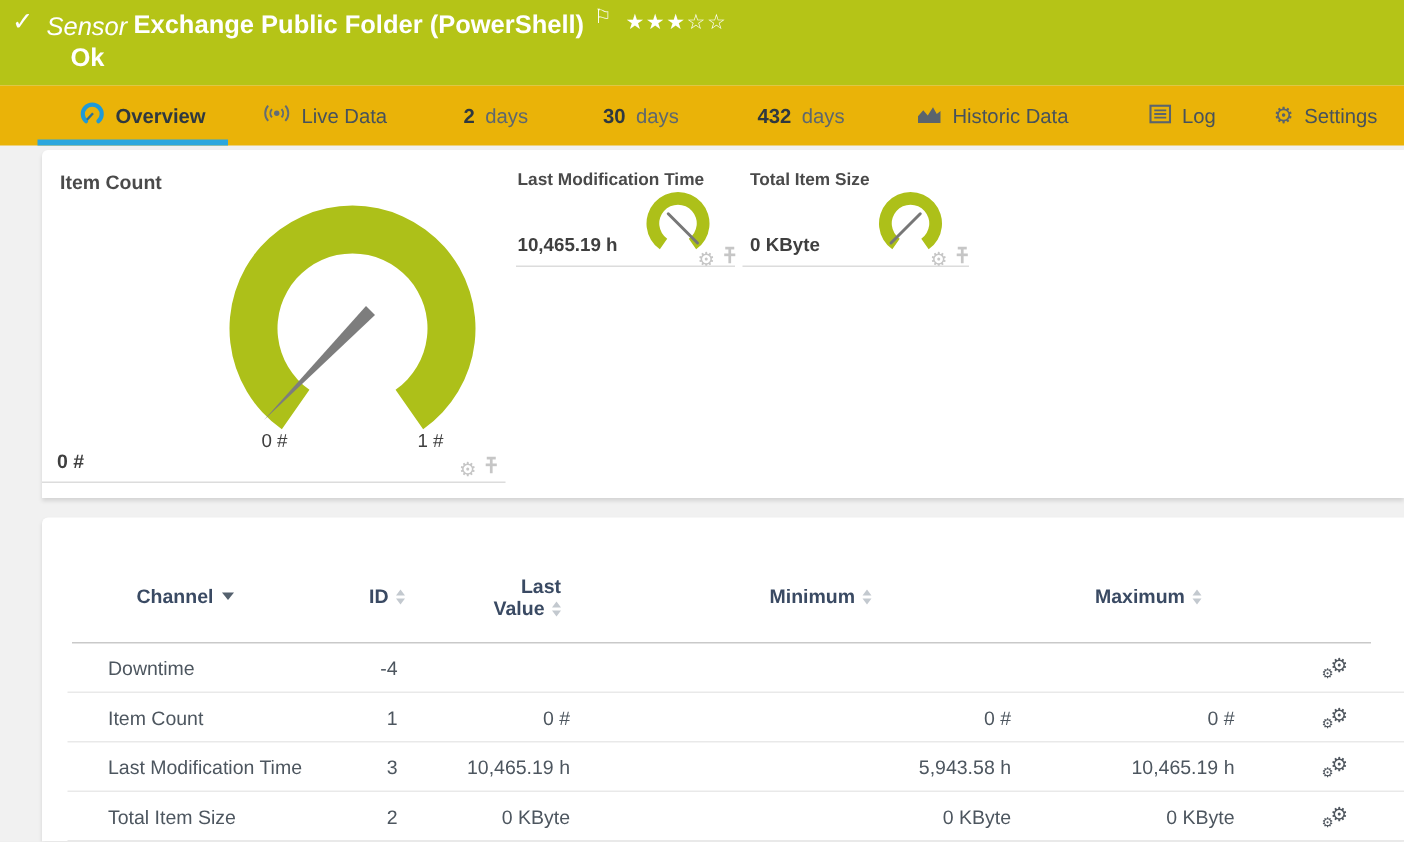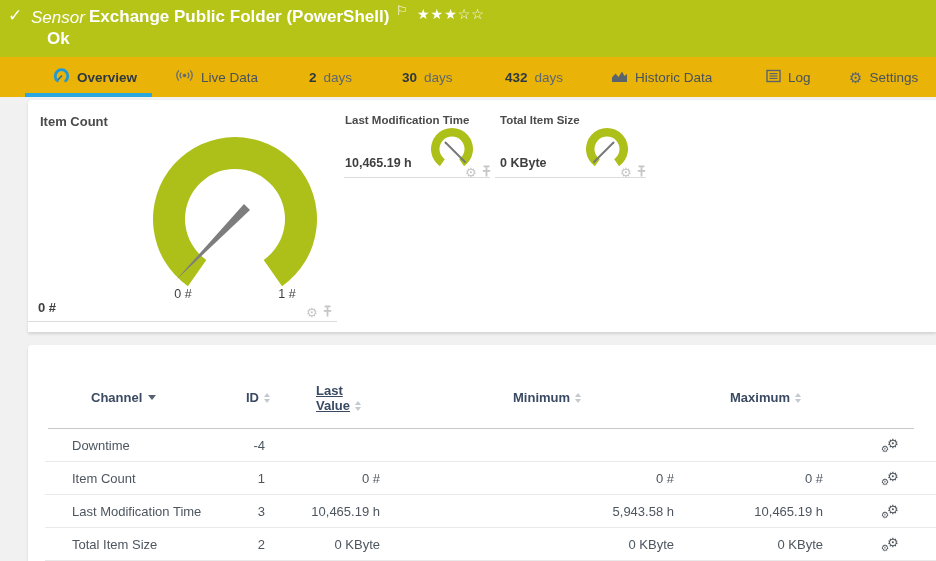--- a/index.html
+++ b/index.html
@@ -56,21 +56,21 @@
   .tile-tools { position:absolute; display:flex; align-items:center; gap:4px; color:#c6c6c6; cursor:pointer; }
   .tools-primary { left:278px; top:203px; }
   .tools-lmt { left:437px; top:63px; }
   .tools-tis { left:592px; top:63px; }
   .tile-gear { font-size:13px; line-height:1; }
 
   
   .th { position:absolute; font-size:13px; font-weight:bold; color:#3a4a63; cursor:pointer; }
   .th-channel { left:27px; top:45px;margin-left:36px; }
   .th-id { left:218px; top:45px; }
-  .th-lastvalue { left:288px; top:38px; width:58px; text-align:left; line-height:15px;text-decoration:underline; }
+  .th-lastvalue { left:288px; top:38px; width:58px; text-align:right; line-height:15px; }
   .th-min { left:485px; top:45px; }
   .th-max { left:702px; top:45px; }
   .th-underline { position:absolute; left:20px; top:83px; width:866px; height:1px; background:#c9c9c9; }
   .sort { display:inline-block; vertical-align:-1px; margin-left:5px; }
   .sort i { display:block; width:0; height:0; border-left:3.5px solid transparent; border-right:3.5px solid transparent; }
   .sort .up { border-bottom:4px solid #c3c9cf; margin-bottom:2px; }
   .sort .dn { border-top:4px solid #c3c9cf; }
   .sort-active { display:inline-block; width:0; height:0; margin-left:6px; vertical-align:2px;
                  border-left:4.5px solid transparent; border-right:4.5px solid transparent;
                  border-top:5px solid #55616e; }

